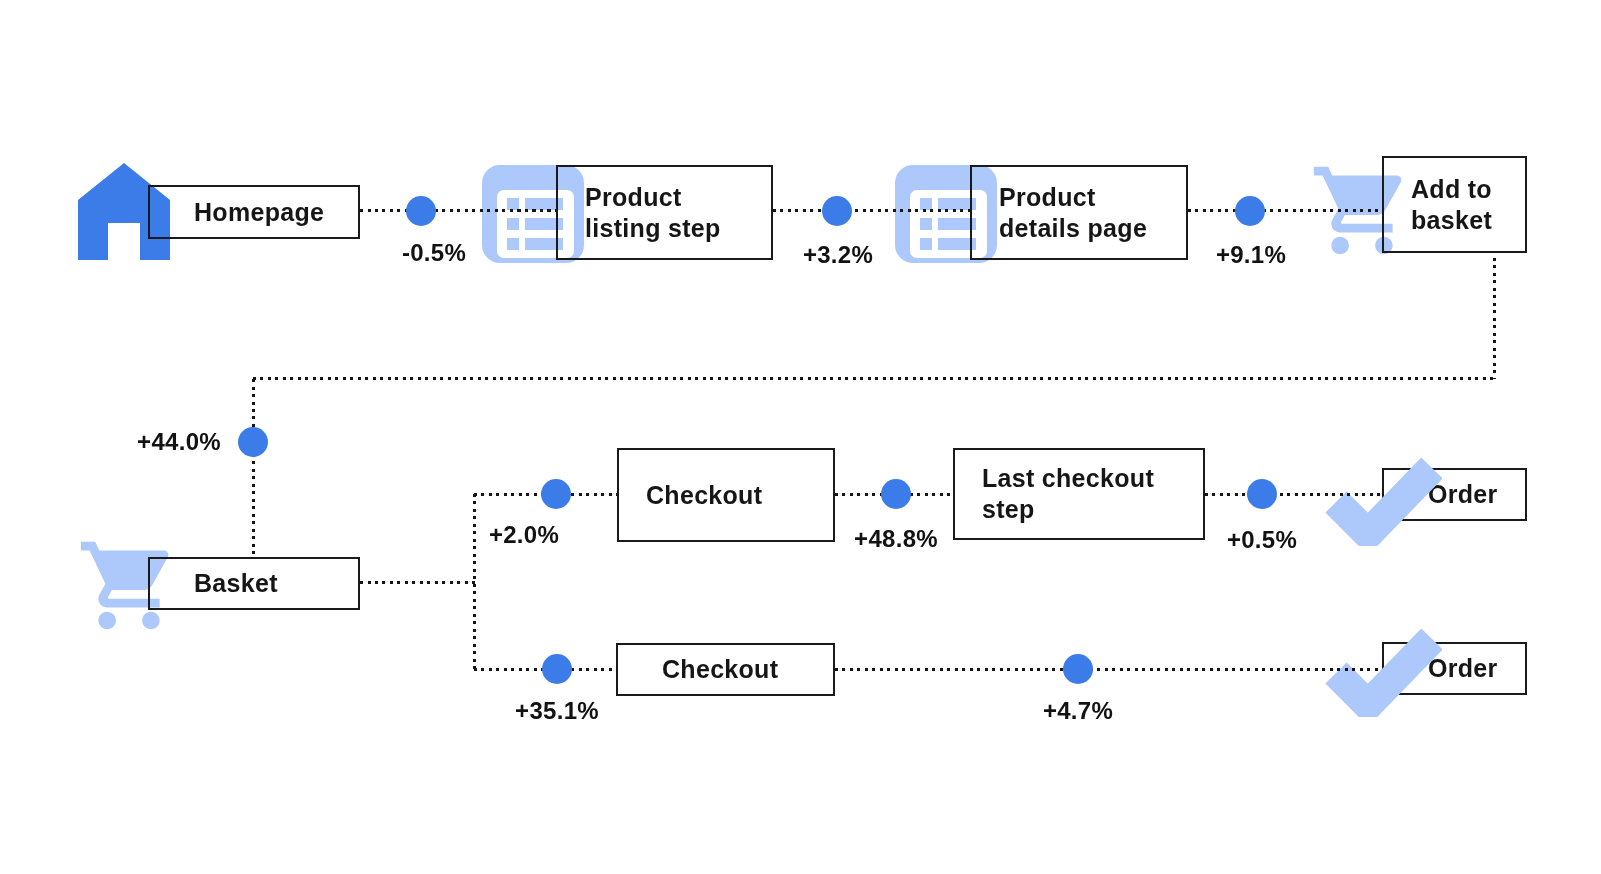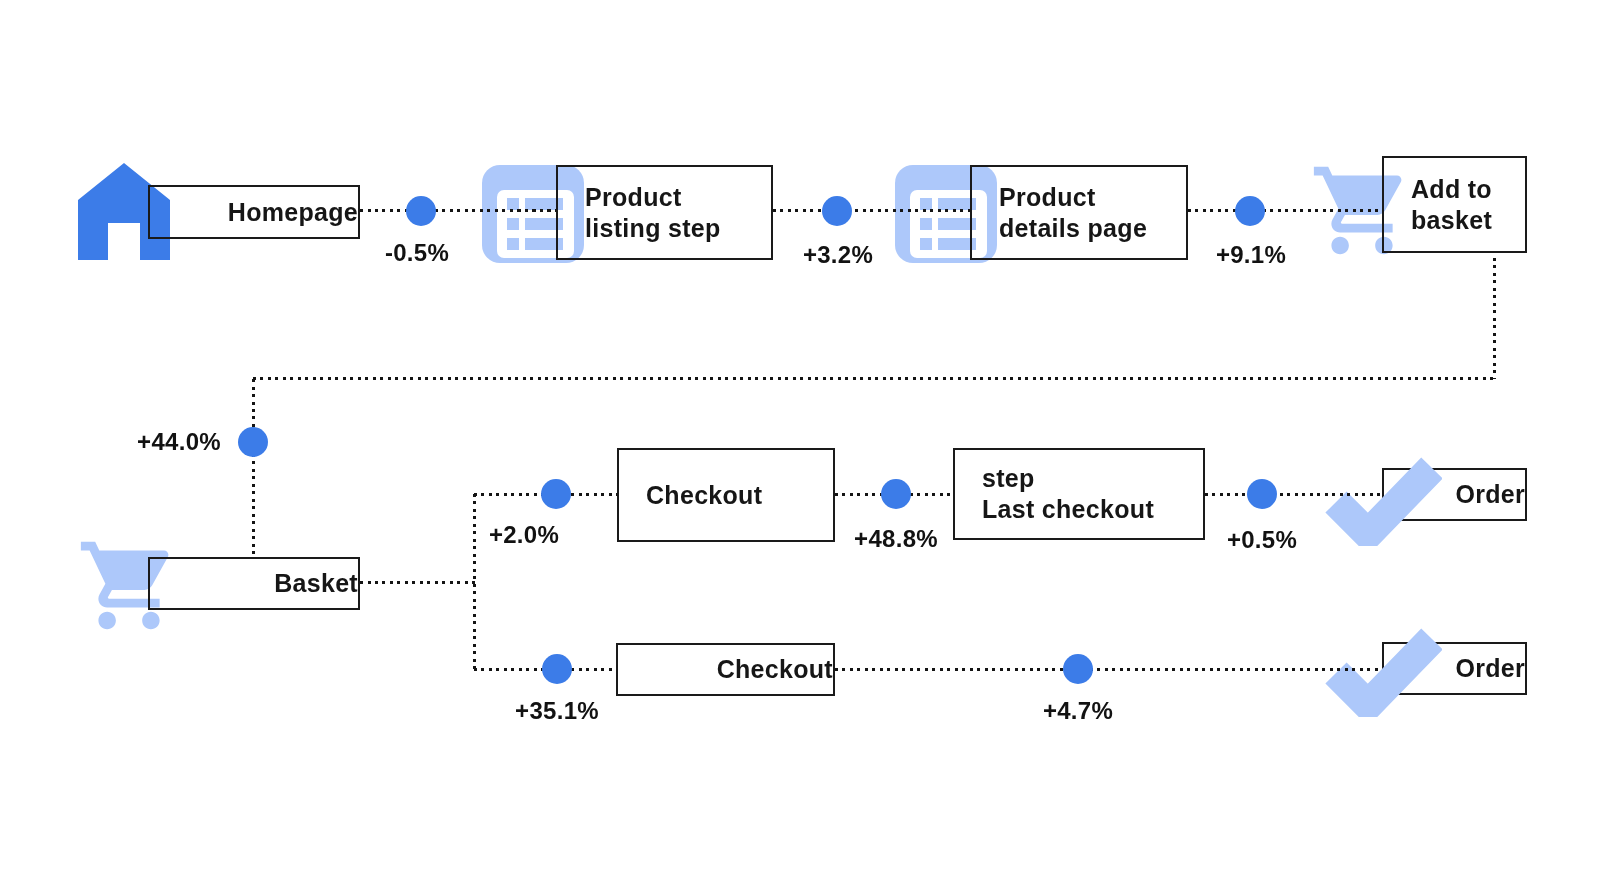--- a/index.html
+++ b/index.html
@@ -20,21 +20,21 @@
     flex-direction:column;
     justify-content:center;
     color:#161616;
     font-size:25px;
     font-weight:700;
     letter-spacing:.3px;
     line-height:31px;
     z-index:2;
     white-space:nowrap;
   }
-  .node.center{align-items:flex-end;text-align:center;padding-left:44px;}
+  .node.center{align-items:flex-start;text-align:center;padding-left:44px;}
   .node.leftpad{padding-left:27px;}
   
   .hline{
     position:absolute;height:3px;z-index:4;
     background-image:repeating-linear-gradient(90deg,#141414 0,#141414 3px,transparent 3px,transparent 7.5px);
   }
   .vline{
     position:absolute;width:3px;z-index:4;
     background-image:repeating-linear-gradient(180deg,#141414 0,#141414 3px,transparent 3px,transparent 7.5px);
   }
@@ -122,21 +122,21 @@
   <div class="dot" style="left:406px;top:196px"></div>
   <div class="dot" style="left:822px;top:196px"></div>
   <div class="dot" style="left:1235px;top:196px"></div>
   <div class="dot" style="left:238px;top:427px"></div>
   <div class="dot" style="left:541px;top:479px"></div>
   <div class="dot" style="left:881px;top:479px"></div>
   <div class="dot" style="left:1247px;top:479px"></div>
   <div class="dot" style="left:542px;top:654px"></div>
   <div class="dot" style="left:1063px;top:654px"></div>
 
-  <div class="pct" style="left:417px;top:253px">-0.5%</div>
+  <div class="pct" style="left:434px;top:253px">-0.5%</div>
   <div class="pct" style="left:838px;top:255px">+3.2%</div>
   <div class="pct" style="left:1251px;top:255px">+9.1%</div>
   <div class="pct" style="left:179px;top:442px">+44.0%</div>
   <div class="pct" style="left:524px;top:535px">+2.0%</div>
   <div class="pct" style="left:896px;top:539px">+48.8%</div>
   <div class="pct" style="left:1262px;top:540px">+0.5%</div>
   <div class="pct" style="left:557px;top:711px">+35.1%</div>
   <div class="pct" style="left:1078px;top:711px">+4.7%</div>
 
   <div class="node center" style="left:148px;top:185px;width:212px;height:54px">
@@ -160,22 +160,22 @@
 
   <div class="node center" style="left:148px;top:557px;width:212px;height:53px">
     <div>Basket</div>
   </div>
 
   <div class="node leftpad" style="left:617px;top:448px;width:218px;height:94px">
     <div>Checkout</div>
   </div>
 
   <div class="node leftpad" style="left:953px;top:448px;width:252px;height:92px">
+    <div>Last checkout</div>
     <div>step</div>
-    <div>Last checkout</div>
   </div>
 
   <div class="node center" style="left:1382px;top:468px;width:145px;height:53px">
     <div>Order</div>
   </div>
 
   <div class="node center" style="left:616px;top:643px;width:219px;height:53px">
     <div>Checkout</div>
   </div>
 

